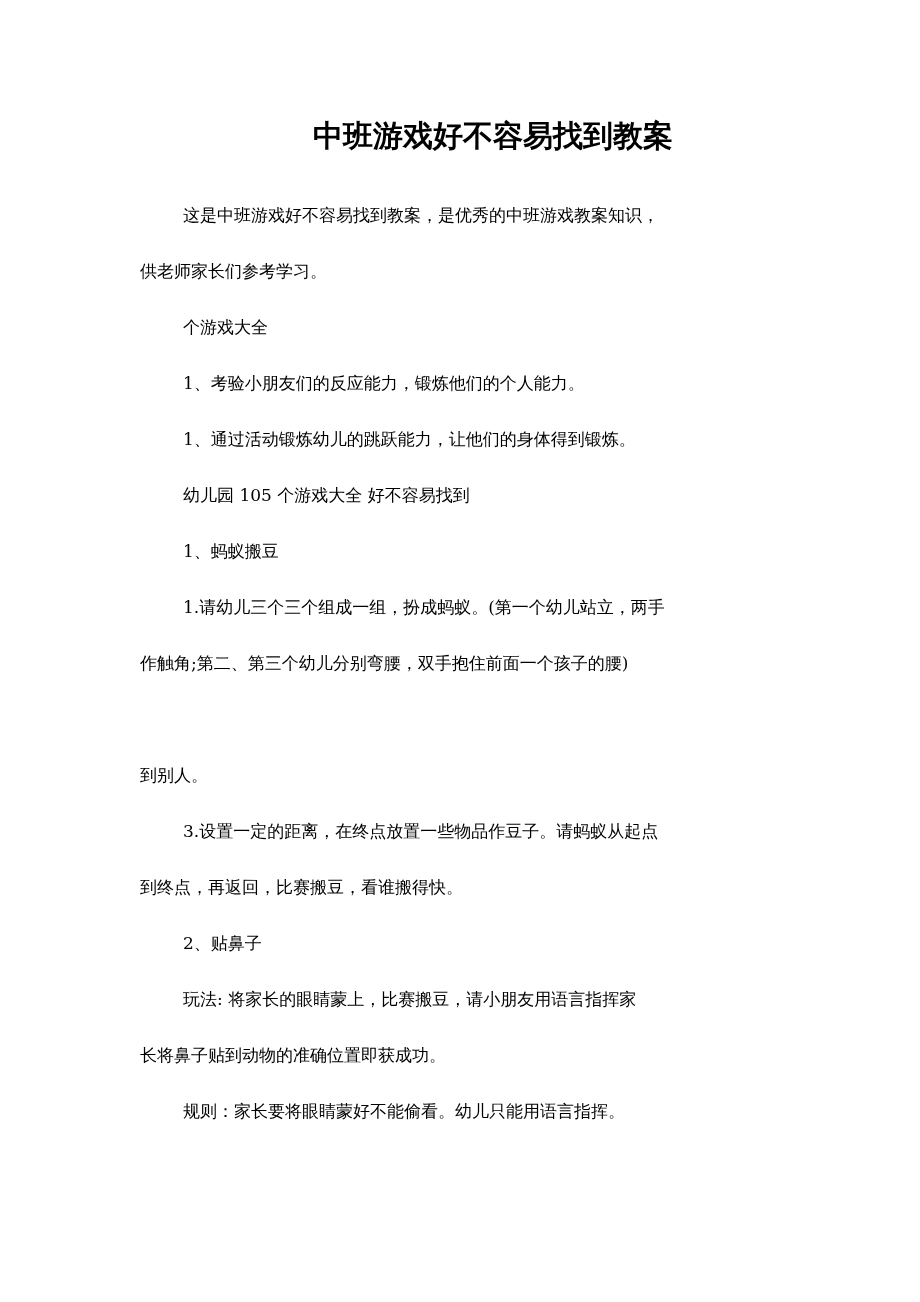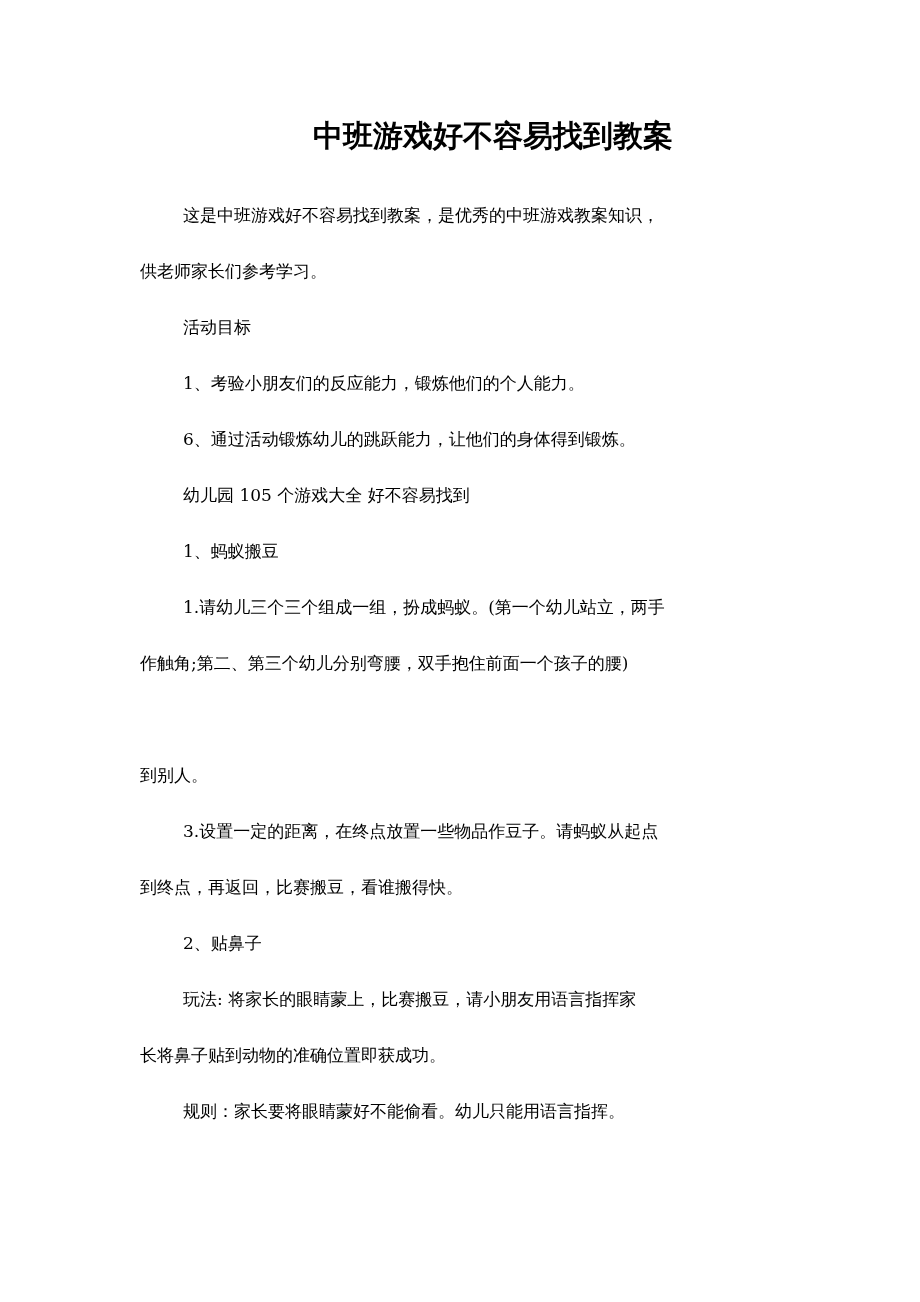--- a/index.html
+++ b/index.html
@@ -50,23 +50,23 @@
   </style>
 </head>
 <body>
 
 <div class="page">
   <div class="title">中班游戏好不容易找到教案</div>
 
   <div class="line indent" style="top:196px">这是中班游戏好不容易找到教案，是优秀的中班游戏教案知识，</div>
   <div class="line" style="top:252px">供老师家长们参考学习。</div>
 
-  <div class="line indent" style="top:308px">活动目标</div>
+  <div class="line indent" style="top:308px">个游戏大全</div>
   <div class="line indent" style="top:364px">1、考验小朋友们的反应能力，锻炼他们的个人能力。</div>
-  <div class="line indent" style="top:420px">6、通过活动锻炼幼儿的跳跃能力，让他们的身体得到锻炼。</div>
+  <div class="line indent" style="top:420px">1、通过活动锻炼幼儿的跳跃能力，让他们的身体得到锻炼。</div>
 
   <div class="line indent" style="top:476px">幼儿园 105 个游戏大全  好不容易找到</div>
   <div class="line indent" style="top:532px">1、蚂蚁搬豆</div>
 
   <div class="line indent" style="top:588px">1.请幼儿三个三个组成一组，扮成蚂蚁。(第一个幼儿站立，两手</div>
   <div class="line" style="top:644px">作触角;第二、第三个幼儿分别弯腰，双手抱住前面一个孩子的腰)</div>
 
   <div class="line" style="top:756px">到别人。</div>
 
   <div class="line indent" style="top:812px">3.设置一定的距离，在终点放置一些物品作豆子。请蚂蚁从起点</div>

